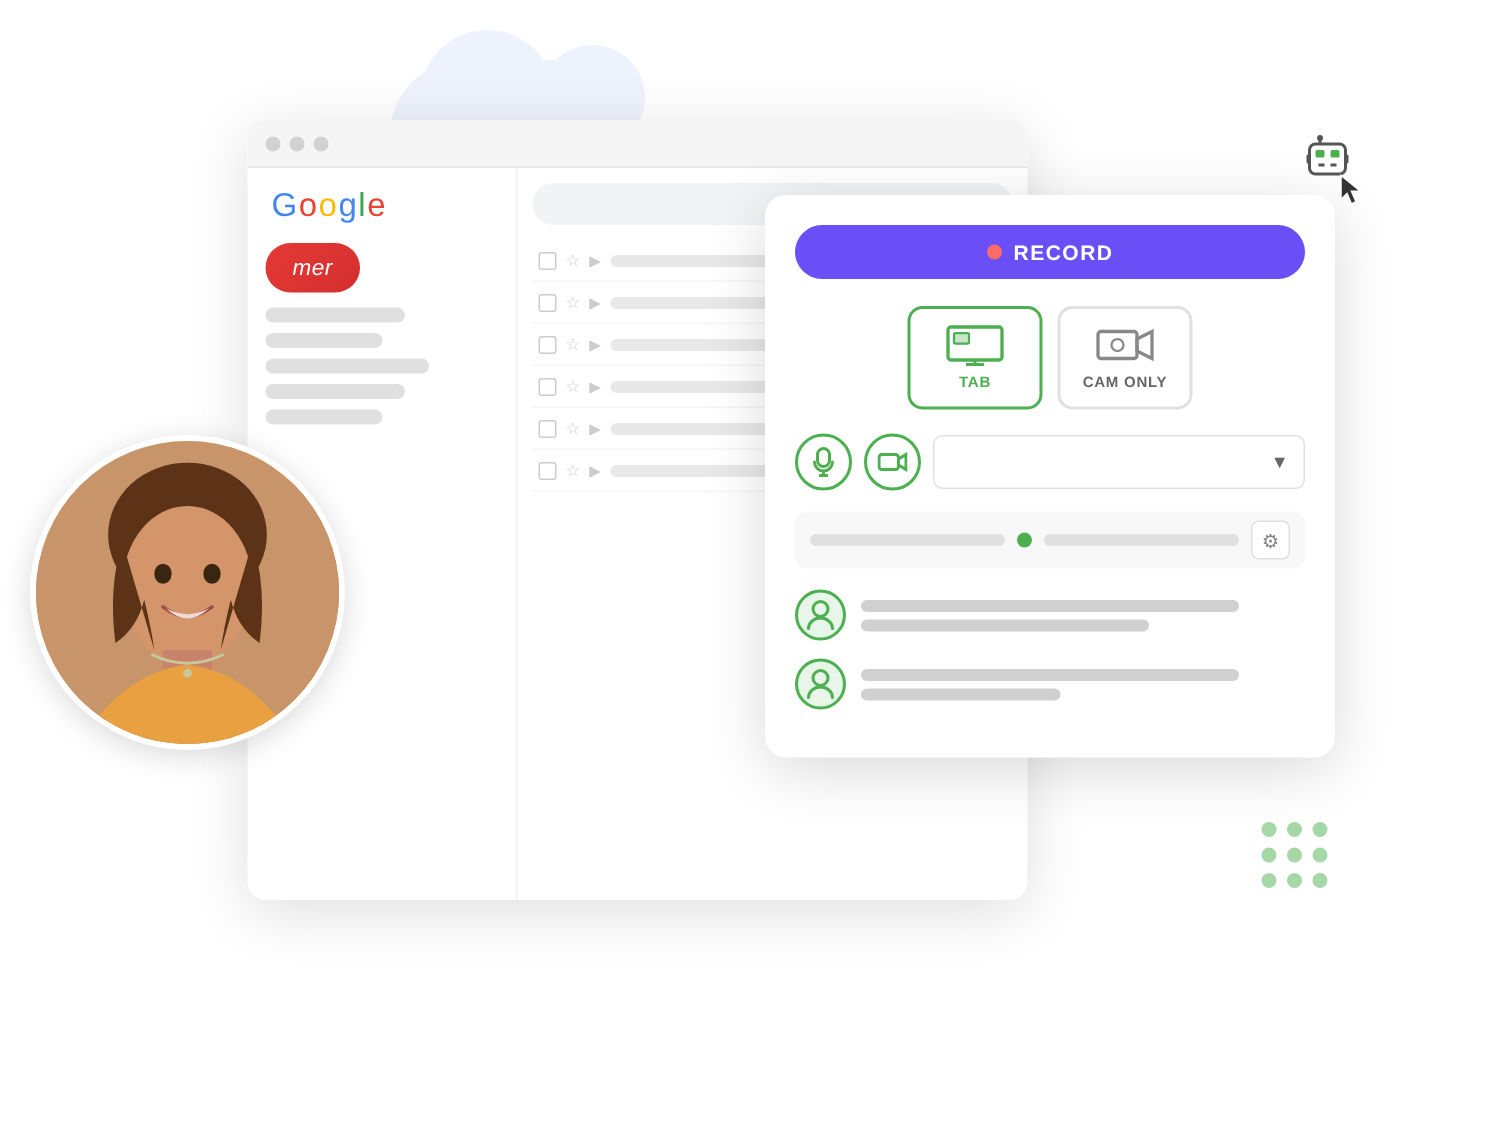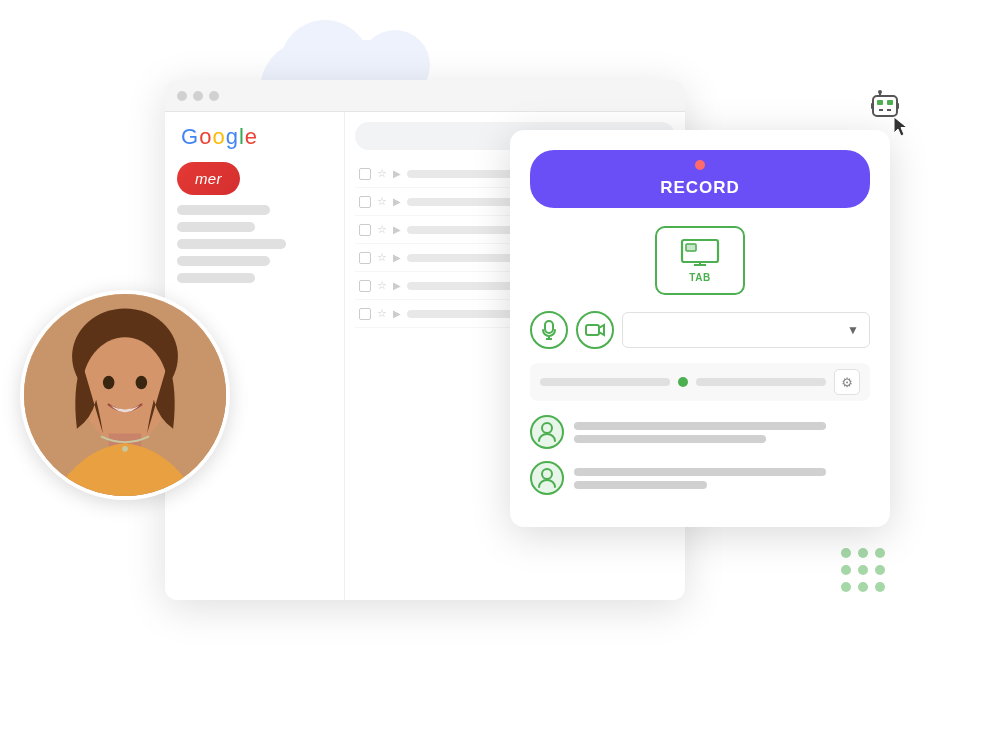--- a/index.html
+++ b/index.html
@@ -189,28 +189,27 @@
     .record-btn {
       display: flex;
       align-items: center;
       justify-content: center;
       gap: 8px;
       background: #6b4ff6;
       color: #fff;
       border: none;
       border-radius: 24px;
       padding: 10px 28px;
-      font-size: 17px;
+      font-size: 14px;
       font-weight: 700;
       cursor: pointer;
       width: 100%;
       margin-bottom: 18px;
       letter-spacing: 1px;
       font-family: inherit;
-      flex-direction: column;
     }
     .record-dot {
       width: 10px; height: 10px;
       background: #ff6b6b;
       border-radius: 50%;
     }
 
     
     .mode-buttons {
       display: flex;
@@ -537,20 +536,30 @@
             <rect x="6" y="6" width="10" height="7" rx="1" fill="#4caf50" opacity="0.3"></rect>
             <rect x="6" y="6" width="10" height="7" rx="1" stroke="#4caf50" stroke-width="1.5" fill="none"></rect>
             <line x1="20" y1="24" x2="20" y2="27" stroke="#4caf50" stroke-width="2"></line>
             <line x1="14" y1="27" x2="26" y2="27" stroke="#4caf50" stroke-width="2"></line>
           </svg>
         </div>
         <span class="mode-label">TAB</span>
       </div>
 
 
+      <div class="mode-btn">
+        <div class="mode-icon">
+          <svg width="40" height="28" viewBox="0 0 40 28" fill="none" xmlns="http://www.w3.org/2000/svg">
+            <rect x="2" y="5" width="26" height="18" rx="2" stroke="#888" stroke-width="2.2" fill="none"></rect>
+            <path d="M28 10L38 5V23L28 18V10Z" stroke="#888" stroke-width="2.2" fill="none"></path>
+            <circle cx="15" cy="14" r="4" stroke="#888" stroke-width="1.5" fill="none"></circle>
+          </svg>
+        </div>
+        <span class="mode-label">CAM ONLY</span>
+      </div>
     </div>
 
     <div class="audio-row">
       <div class="audio-btn mic">
         <svg width="16" height="20" viewBox="0 0 16 20" fill="none" xmlns="http://www.w3.org/2000/svg">
           <rect x="4" y="1" width="8" height="12" rx="4" stroke="#4caf50" stroke-width="2" fill="none"></rect>
           <path d="M2 10C2 13.31 4.69 16 8 16C11.31 16 14 13.31 14 10" stroke="#4caf50" stroke-width="2" stroke-linecap="round" fill="none"></path>
           <line x1="8" y1="16" x2="8" y2="19" stroke="#4caf50" stroke-width="2"></line>
           <line x1="5" y1="19" x2="11" y2="19" stroke="#4caf50" stroke-width="2"></line>
         </svg>

